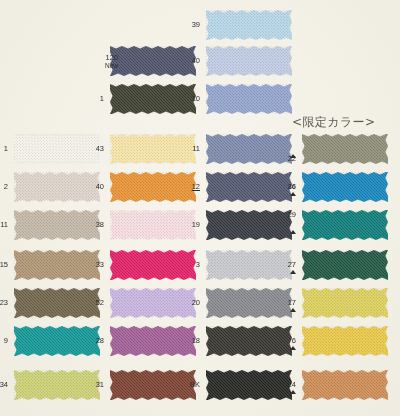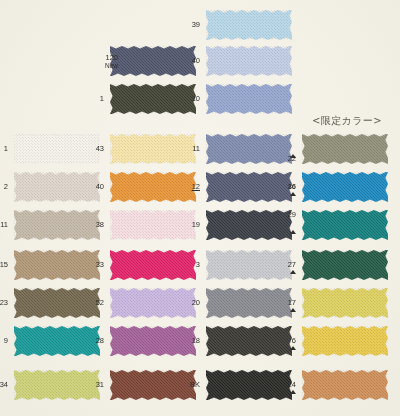--- a/index.html
+++ b/index.html
@@ -13,26 +13,25 @@
   
   #paper{
     position:absolute;inset:0;
     background:
       radial-gradient(ellipse at 50% 45%, #f7f4ec 0%, #f3f0e6 62%, #eeebe0 100%);
   }
   #sheet{position:absolute;inset:0;}
 
   .limited-header{
     position:absolute;
-    font-size:10px;
+    font-size:12px;
     letter-spacing:0.4px;
     color:#5a5a52;
     white-space:nowrap;
     font-family:"DejaVu Sans",sans-serif;
-    margin-left:20px;
   }
 
   .label{
     position:absolute;
     font-size:7.5px;
     color:#2e2e2c;
     text-align:right;
     white-space:nowrap;
     line-height:8px;
     font-family:"Liberation Sans",sans-serif;

